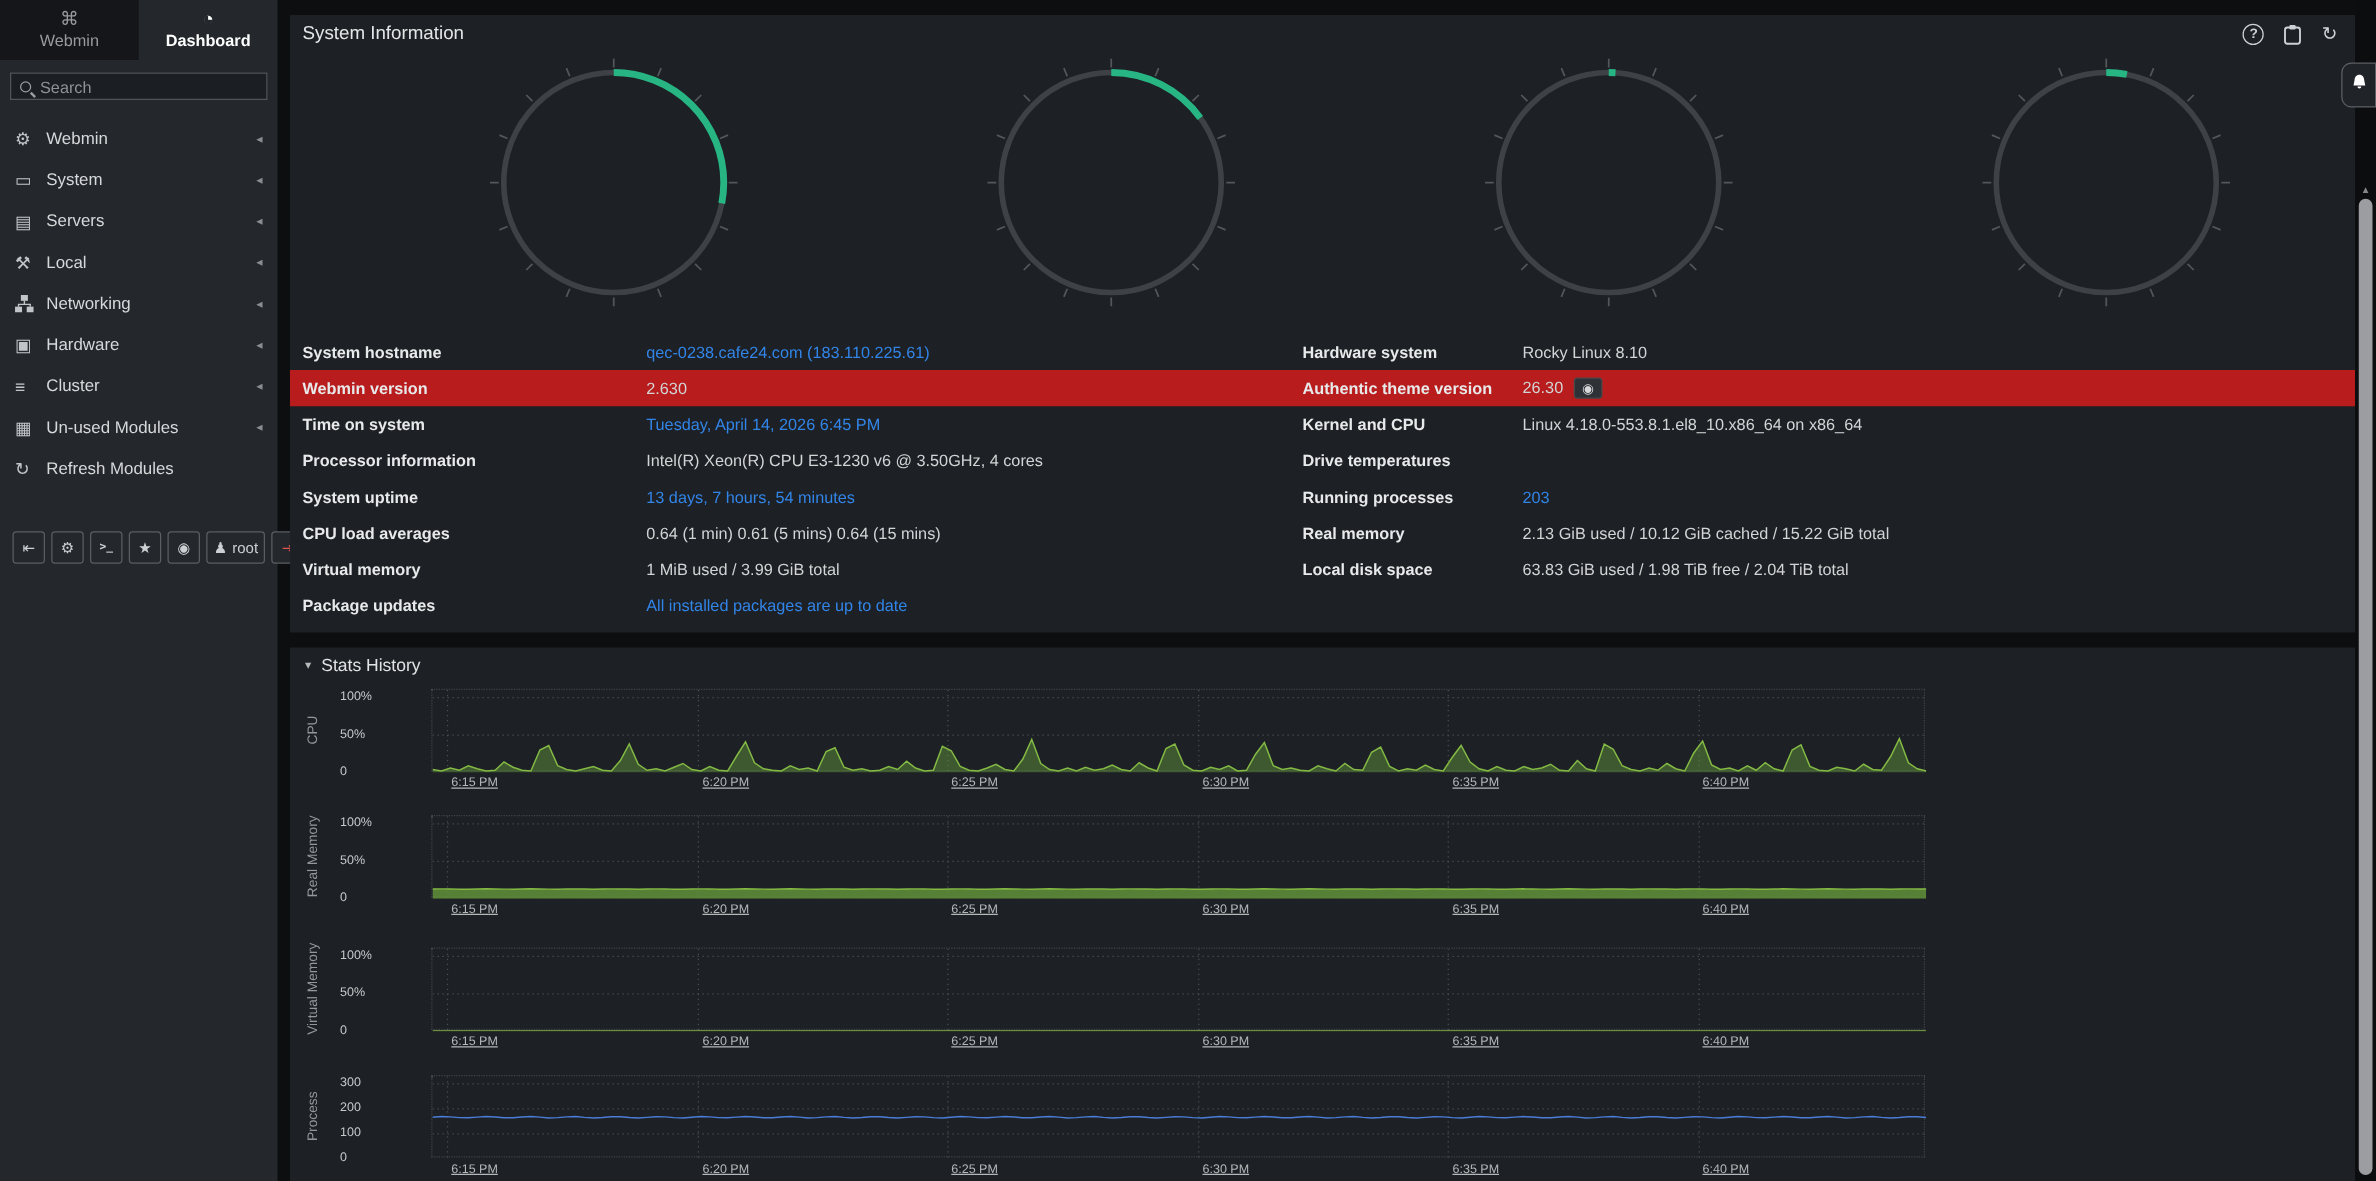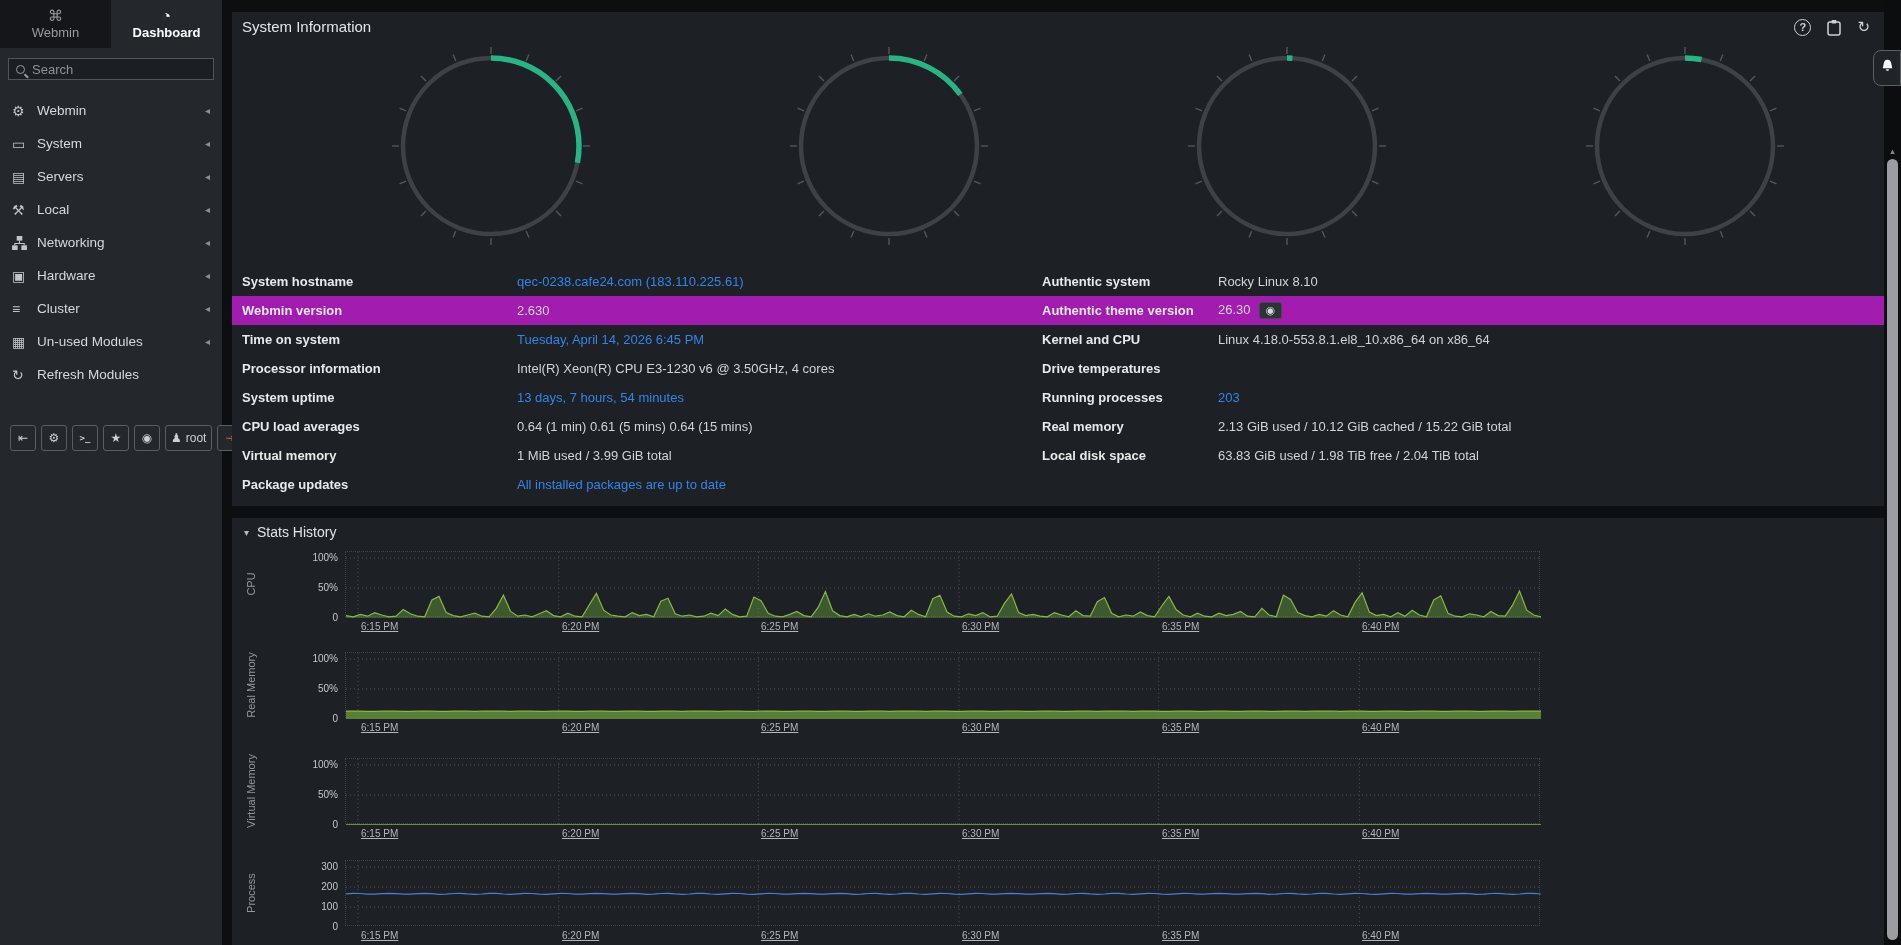--- a/index.html
+++ b/index.html
@@ -51,40 +51,40 @@
   .gpct { position:absolute; left:60px; top:56px; transform:translate(-50%,-50%);
           color:#d9dadb; font-size:23px; white-space:nowrap; }
   .gpct .unit { font-size:14px; }
   .glabel { position:absolute; left:126px; top:146px; transform:translate(-50%,-50%);
             color:#c9cbcd; font-size:9px; font-weight:700; letter-spacing:.3px; white-space:nowrap; }
 
   
   .info-table { position:absolute; top:255px; left:0; width:100%; }
   .irow { display:grid; grid-template-columns:275px 525px 176px 1fr; height:29px;
           align-items:center; padding-left:10px; }
-  .irow.hl { background:#a21caf; }
+  .irow.hl { background:#b91c1c; }
   .ilabel { font-weight:700; font-size:13px; color:#e8e9ea; }
   .ival { font-size:13px; color:#d2d4d5; }
   .ival a { color:#3285e8; text-decoration:none; cursor:pointer; }
   .badge { display:inline-block; background:#3a3f44; color:#c9ccce; font-size:10.5px;
            padding:2px 6px; border-radius:2px; margin-right:6px; }
   .theme-badge { display:inline-flex; align-items:center; justify-content:center; background:#2e3236;
            color:#d7d9da; font-size:11px; padding:1px 6px; border-radius:3px; margin-left:8px;
            border:1px solid #44484c; cursor:pointer; }
 
   
   .panel2 { position:absolute; top:506px; left:0; width:100%; height:439px; background:#1d2024; overflow:hidden; }
   .stats-header { position:absolute; top:6px; left:12px; display:flex; align-items:center; gap:8px;
                   color:#e2e3e4; font-size:14px; cursor:pointer; }
   .stats-header .tri { font-size:10px; color:#b7b9bb; }
   .chart-row { position:absolute; left:0; width:100%; height:100px; }
   .ylab { position:absolute; left:0; top:0; height:66px; width:38px; display:flex;
           align-items:center; justify-content:center; }
   .ylab span { transform:rotate(-90deg); white-space:nowrap; color:#94979a; font-size:11px; }
-  .ytick { position:absolute; left:40px; width:66px; text-align:right; font-size:10px; color:#c6c8ca; }
+  .ytick { position:absolute; left:40px; width:66px; font-size:10px; color:#c6c8ca; }
   .plot { position:absolute; left:113px; top:0; width:1195px; height:66px;
           border:1px dotted #3f4347; }
   .xlabels { position:absolute; left:113px; top:70px; width:1195px; height:14px; }
   .xlabel { position:absolute; top:0; font-size:10px; color:#b5b7b9; white-space:nowrap;text-decoration:underline; }
 
   
   .scrollstrip { position:absolute; left:1884px; top:0; width:17px; height:945px; background:#0b0d0e; }
   .scroll-up { position:absolute; left:0; top:146px; width:17px; text-align:center;
                color:#85888b; font-size:9px; cursor:pointer; }
   .scroll-thumb { position:absolute; left:3px; top:159px; width:11px; height:781px;
@@ -300,21 +300,21 @@
       <circle cx="100" cy="100" r="88" fill="none" stroke="#27b583" stroke-width="5.5" stroke-dasharray="16.587609210954106 552.9203070318035" transform="rotate(-90 100 100)"></circle>
     </svg>
     <div class="gpct"><span></span><span class="unit"></span></div>
     <div class="glabel"></div></div>
         </div>
       </div>
     <div class="info-table">
         <div class="irow">
           <div class="ilabel">System hostname</div>
           <div class="ival"><a>qec-0238.cafe24.com (183.110.225.61)</a></div>
-          <div class="ilabel">Authentic system</div>
+          <div class="ilabel">Hardware system</div>
           <div class="ival">Rocky Linux 8.10</div>
         </div>
         <div class="irow hl">
           <div class="ilabel">Webmin version</div>
           <div class="ival">2.630</div>
           <div class="ilabel">Authentic theme version</div>
           <div class="ival"><span>26.30</span><span class="theme-badge">◉</span></div>
         </div>
         <div class="irow">
           <div class="ilabel">Time on system</div>

